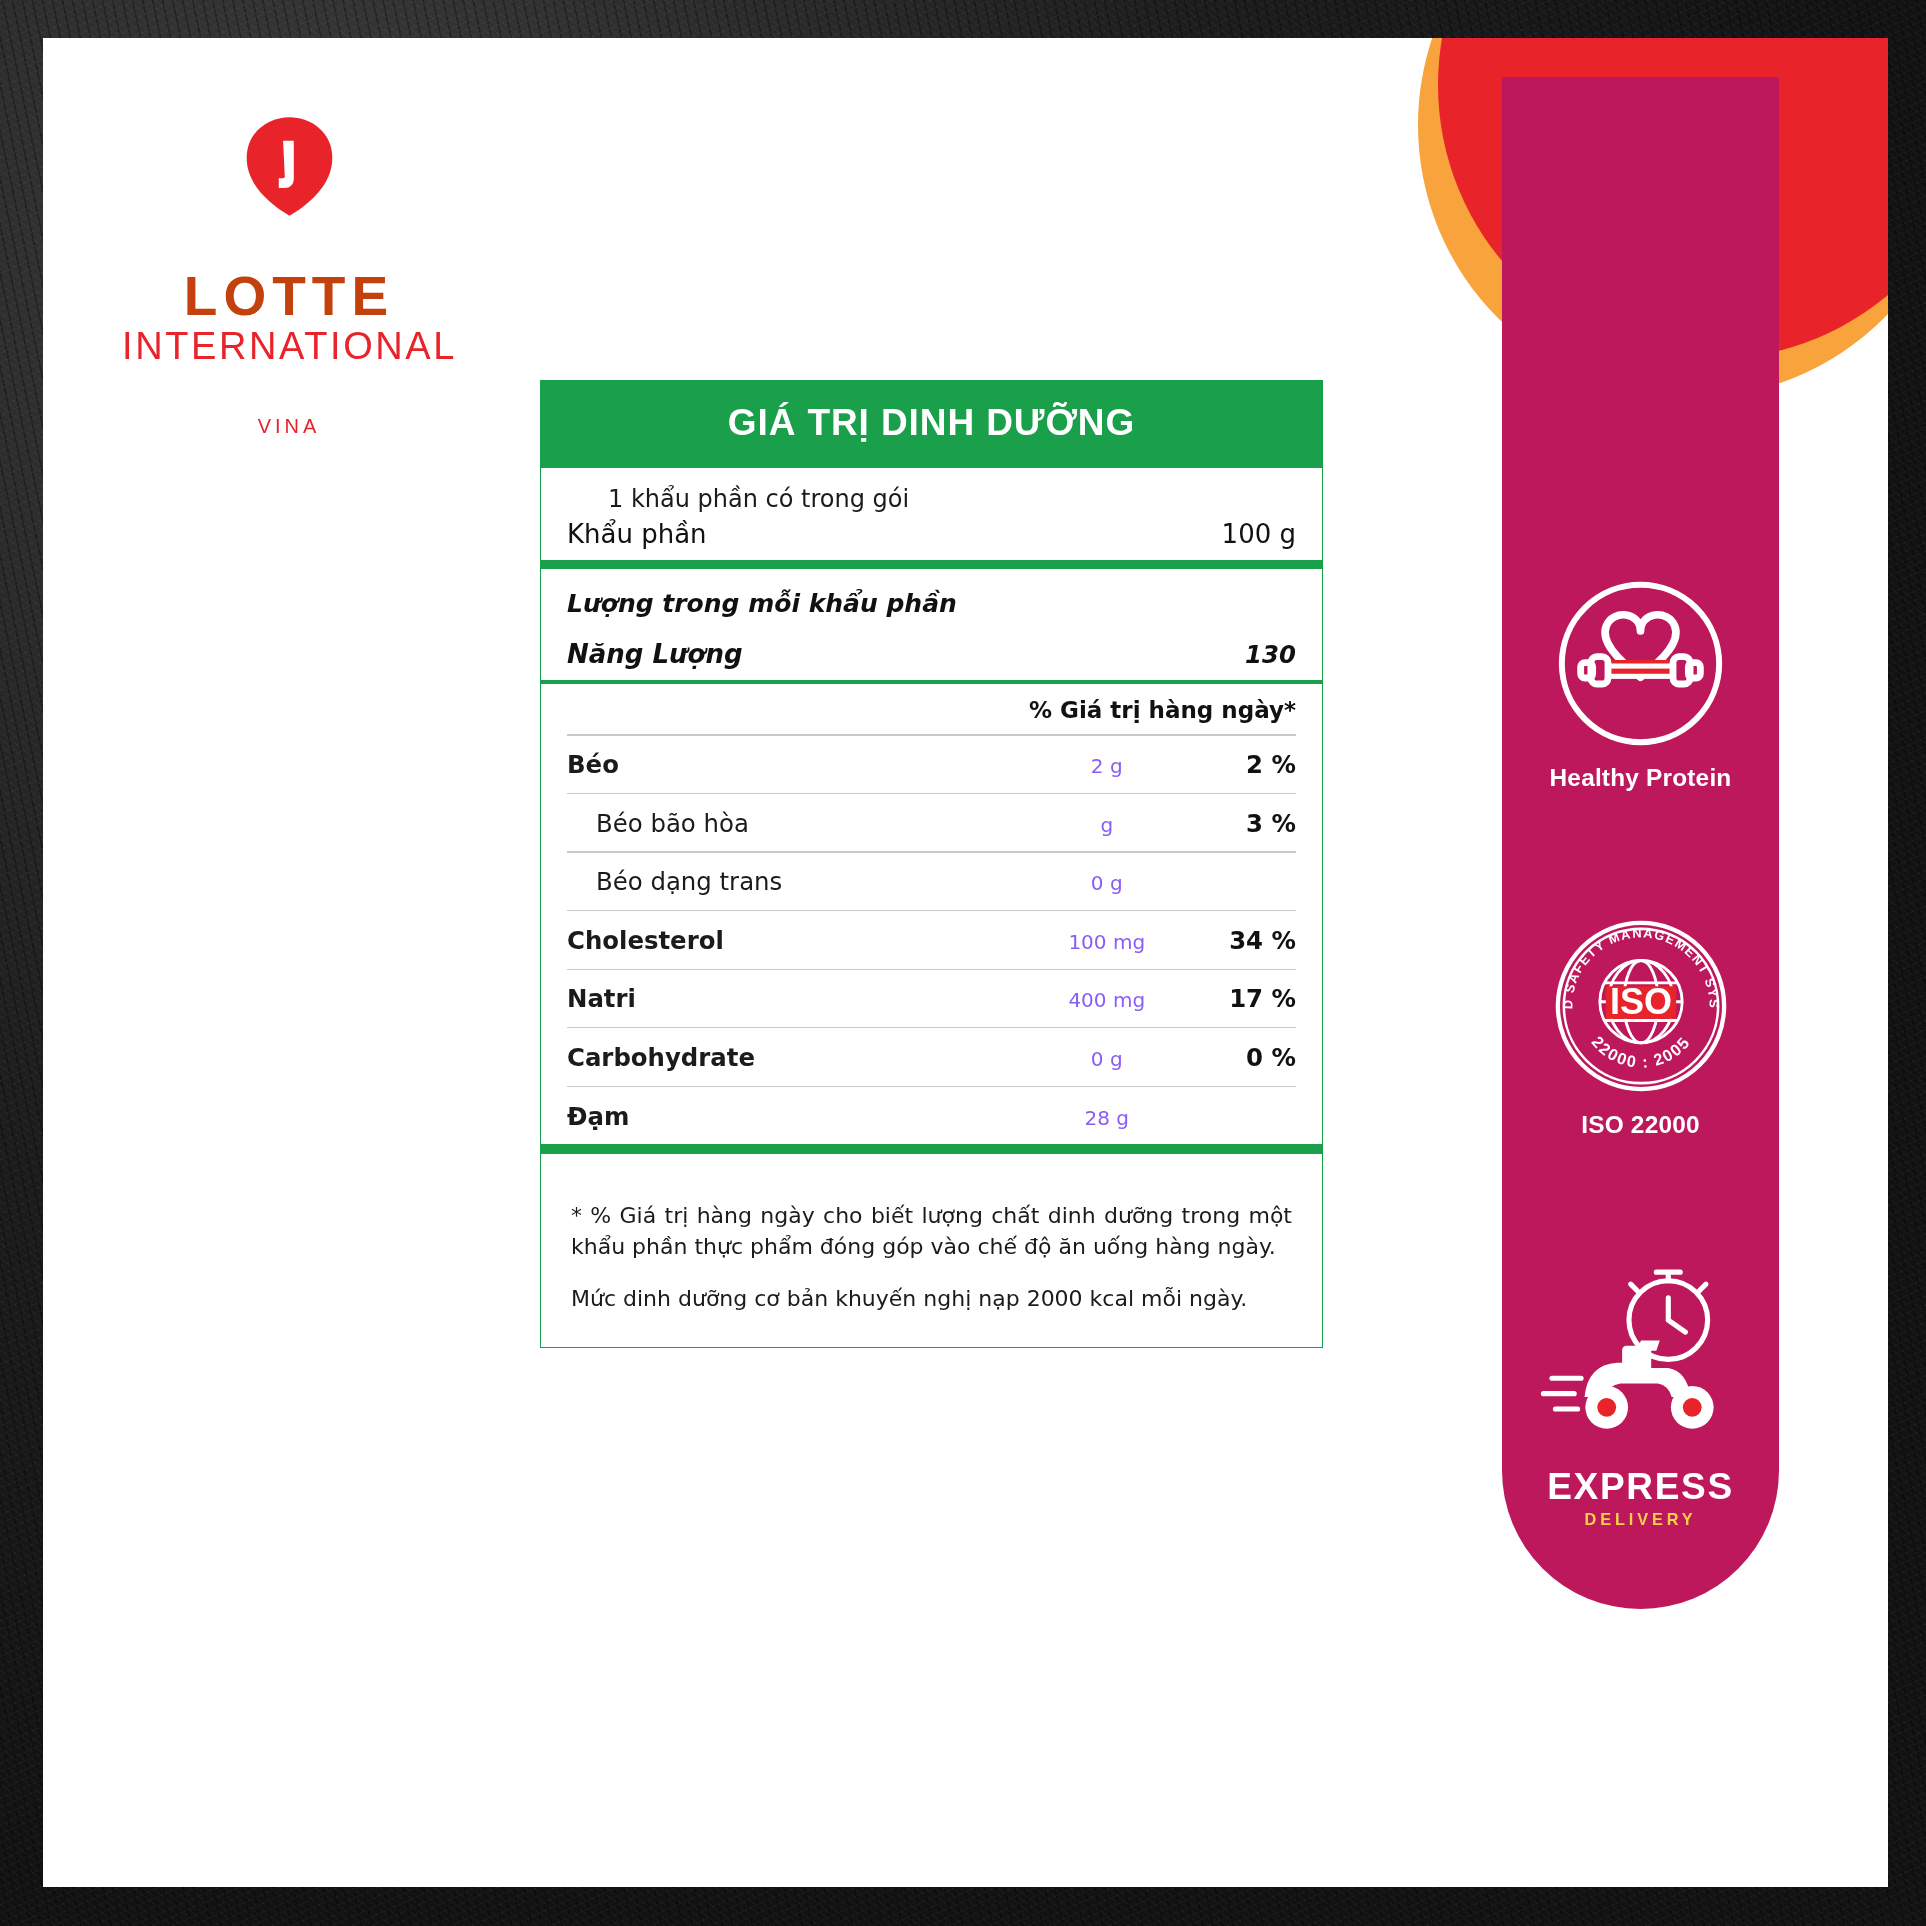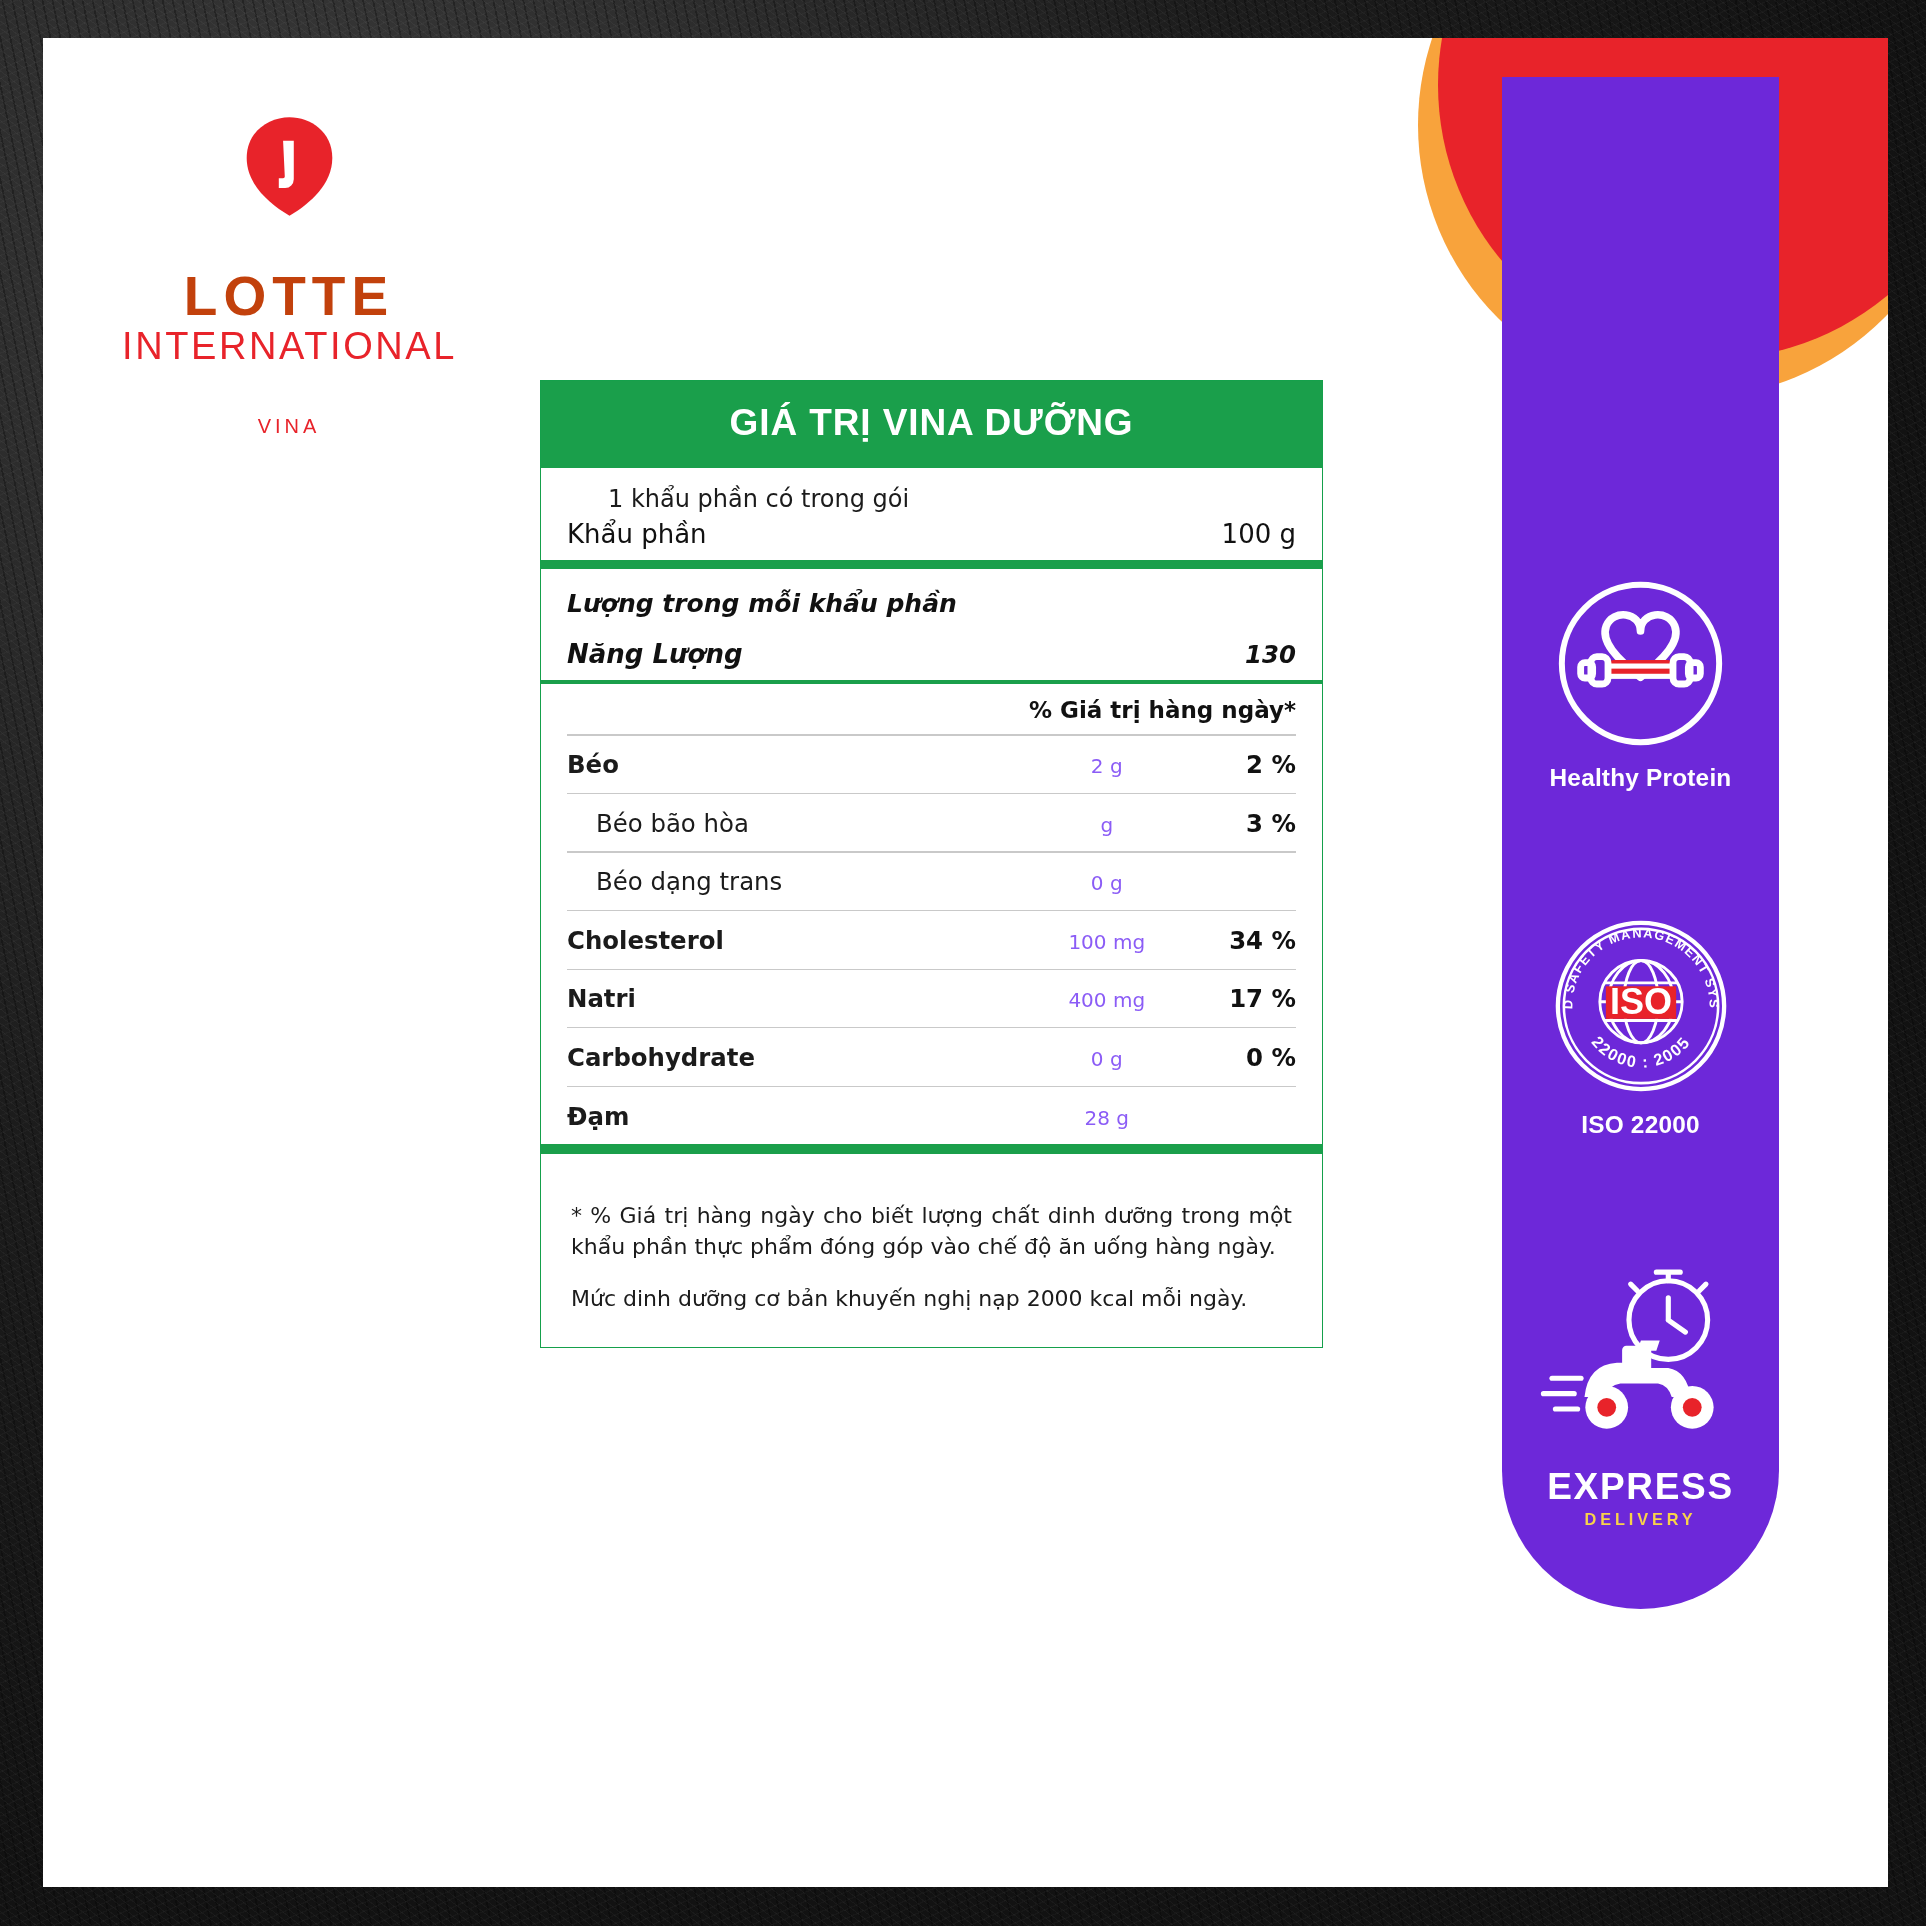--- a/index.html
+++ b/index.html
@@ -67,21 +67,21 @@
     background: #e8232a;
   }
 
   
   .red-strip {
     position: absolute;
     left: 1459px;
     top: 39px;
     width: 277px;
     height: 1532px;
-    background: #6d28d9;
+    background: #be185d;
     border-radius: 0 0 139px 139px;
   }
 
   
   .logo-block {
     position: absolute;
     left: 79px;
     top: 75px;
     width: 334px;
     text-align: center;
@@ -346,21 +346,21 @@
         <path d="M50 4 C30 4 10 18 10 42 C10 66 30 84 50 96 C70 84 90 66 90 42 C90 18 70 4 50 4 Z" fill="#e8232a"></path>
         <path d="M44 26 h10 v36 a8 8 0 0 1 -8 8 h-6 v-9 h4 a1.6 1.6 0 0 0 1.6 -1.6 Z" fill="#ffffff"></path>
         <circle cx="48" cy="20" r="0" fill="#ffffff"></circle>
       </svg>
       <div class="logo-lotte">LOTTE</div>
       <div class="logo-intl">INTERNATIONAL</div>
       <div class="logo-vina">VINA</div>
     </div>
 
     <div class="nutri">
-      <div class="nutri-header">GIÁ TRỊ VINA DƯỠNG</div>
+      <div class="nutri-header">GIÁ TRỊ DINH DƯỠNG</div>
 
       <div class="serv-block">
         <div class="serv-line1">1 khẩu phần có trong gói</div>
         <div class="serv-line2">
           <span>Khẩu phần</span>
           <span>100 g</span>
         </div>
       </div>
 
       <div class="sep-green"></div>

